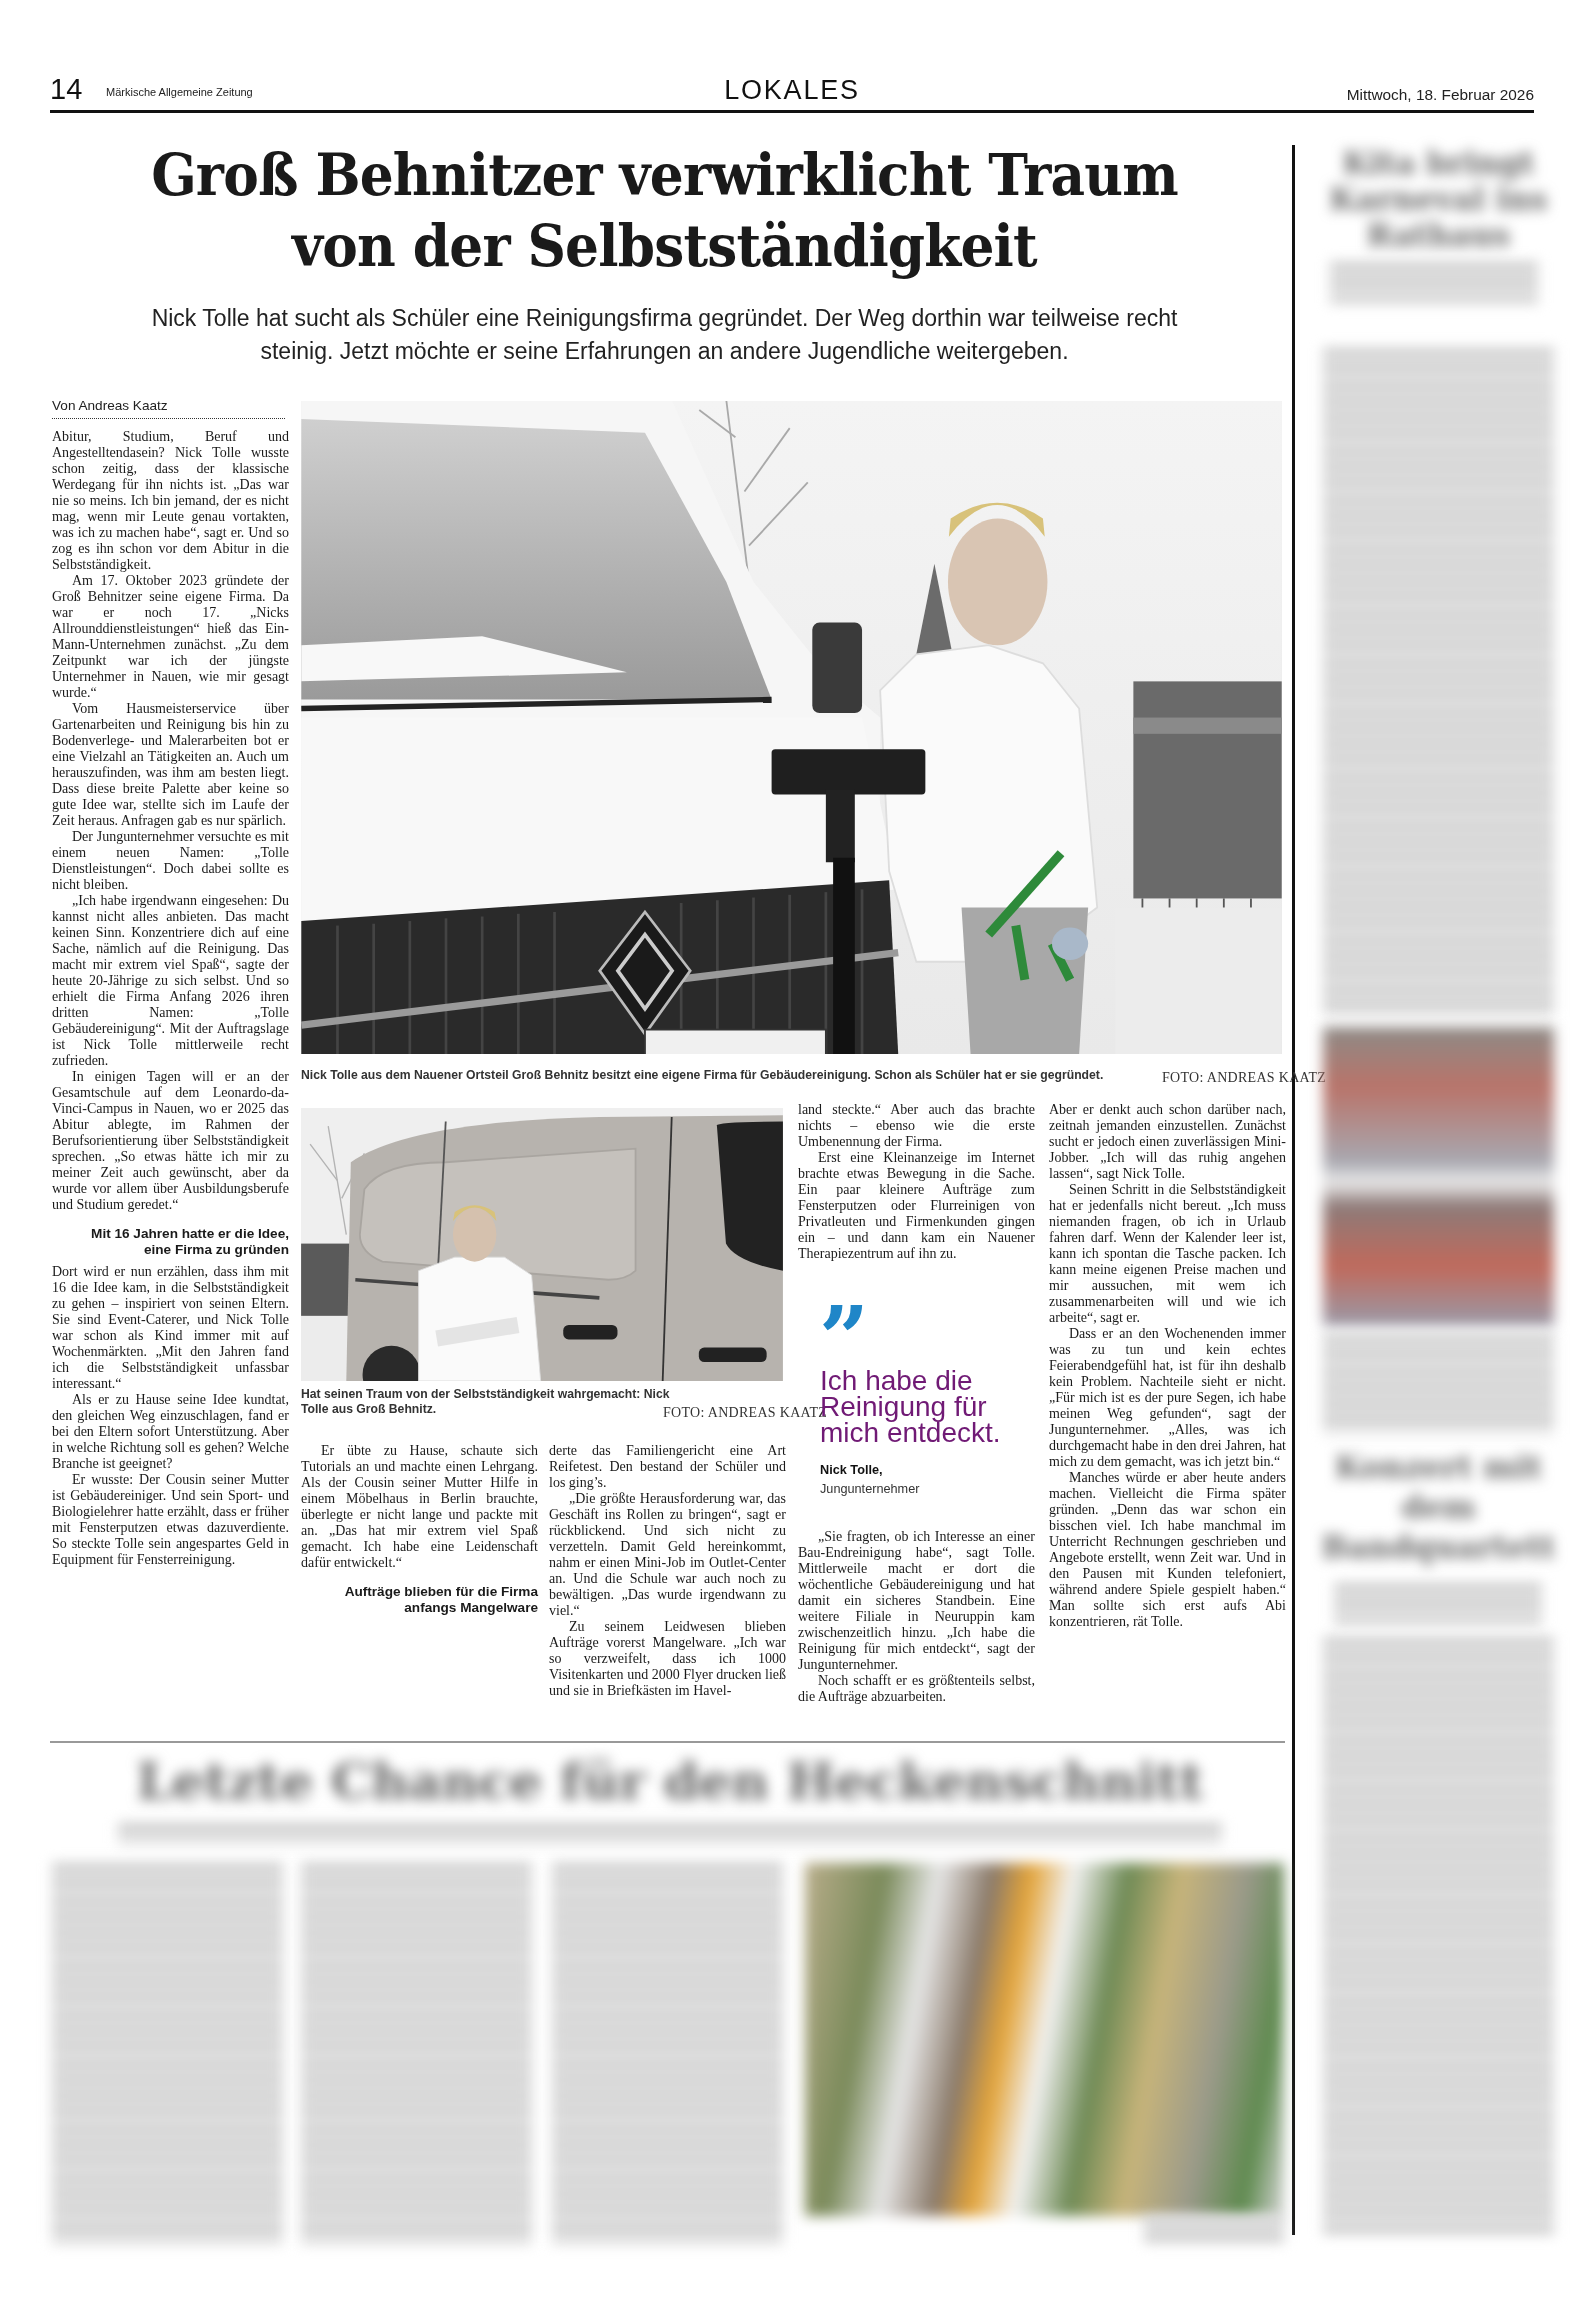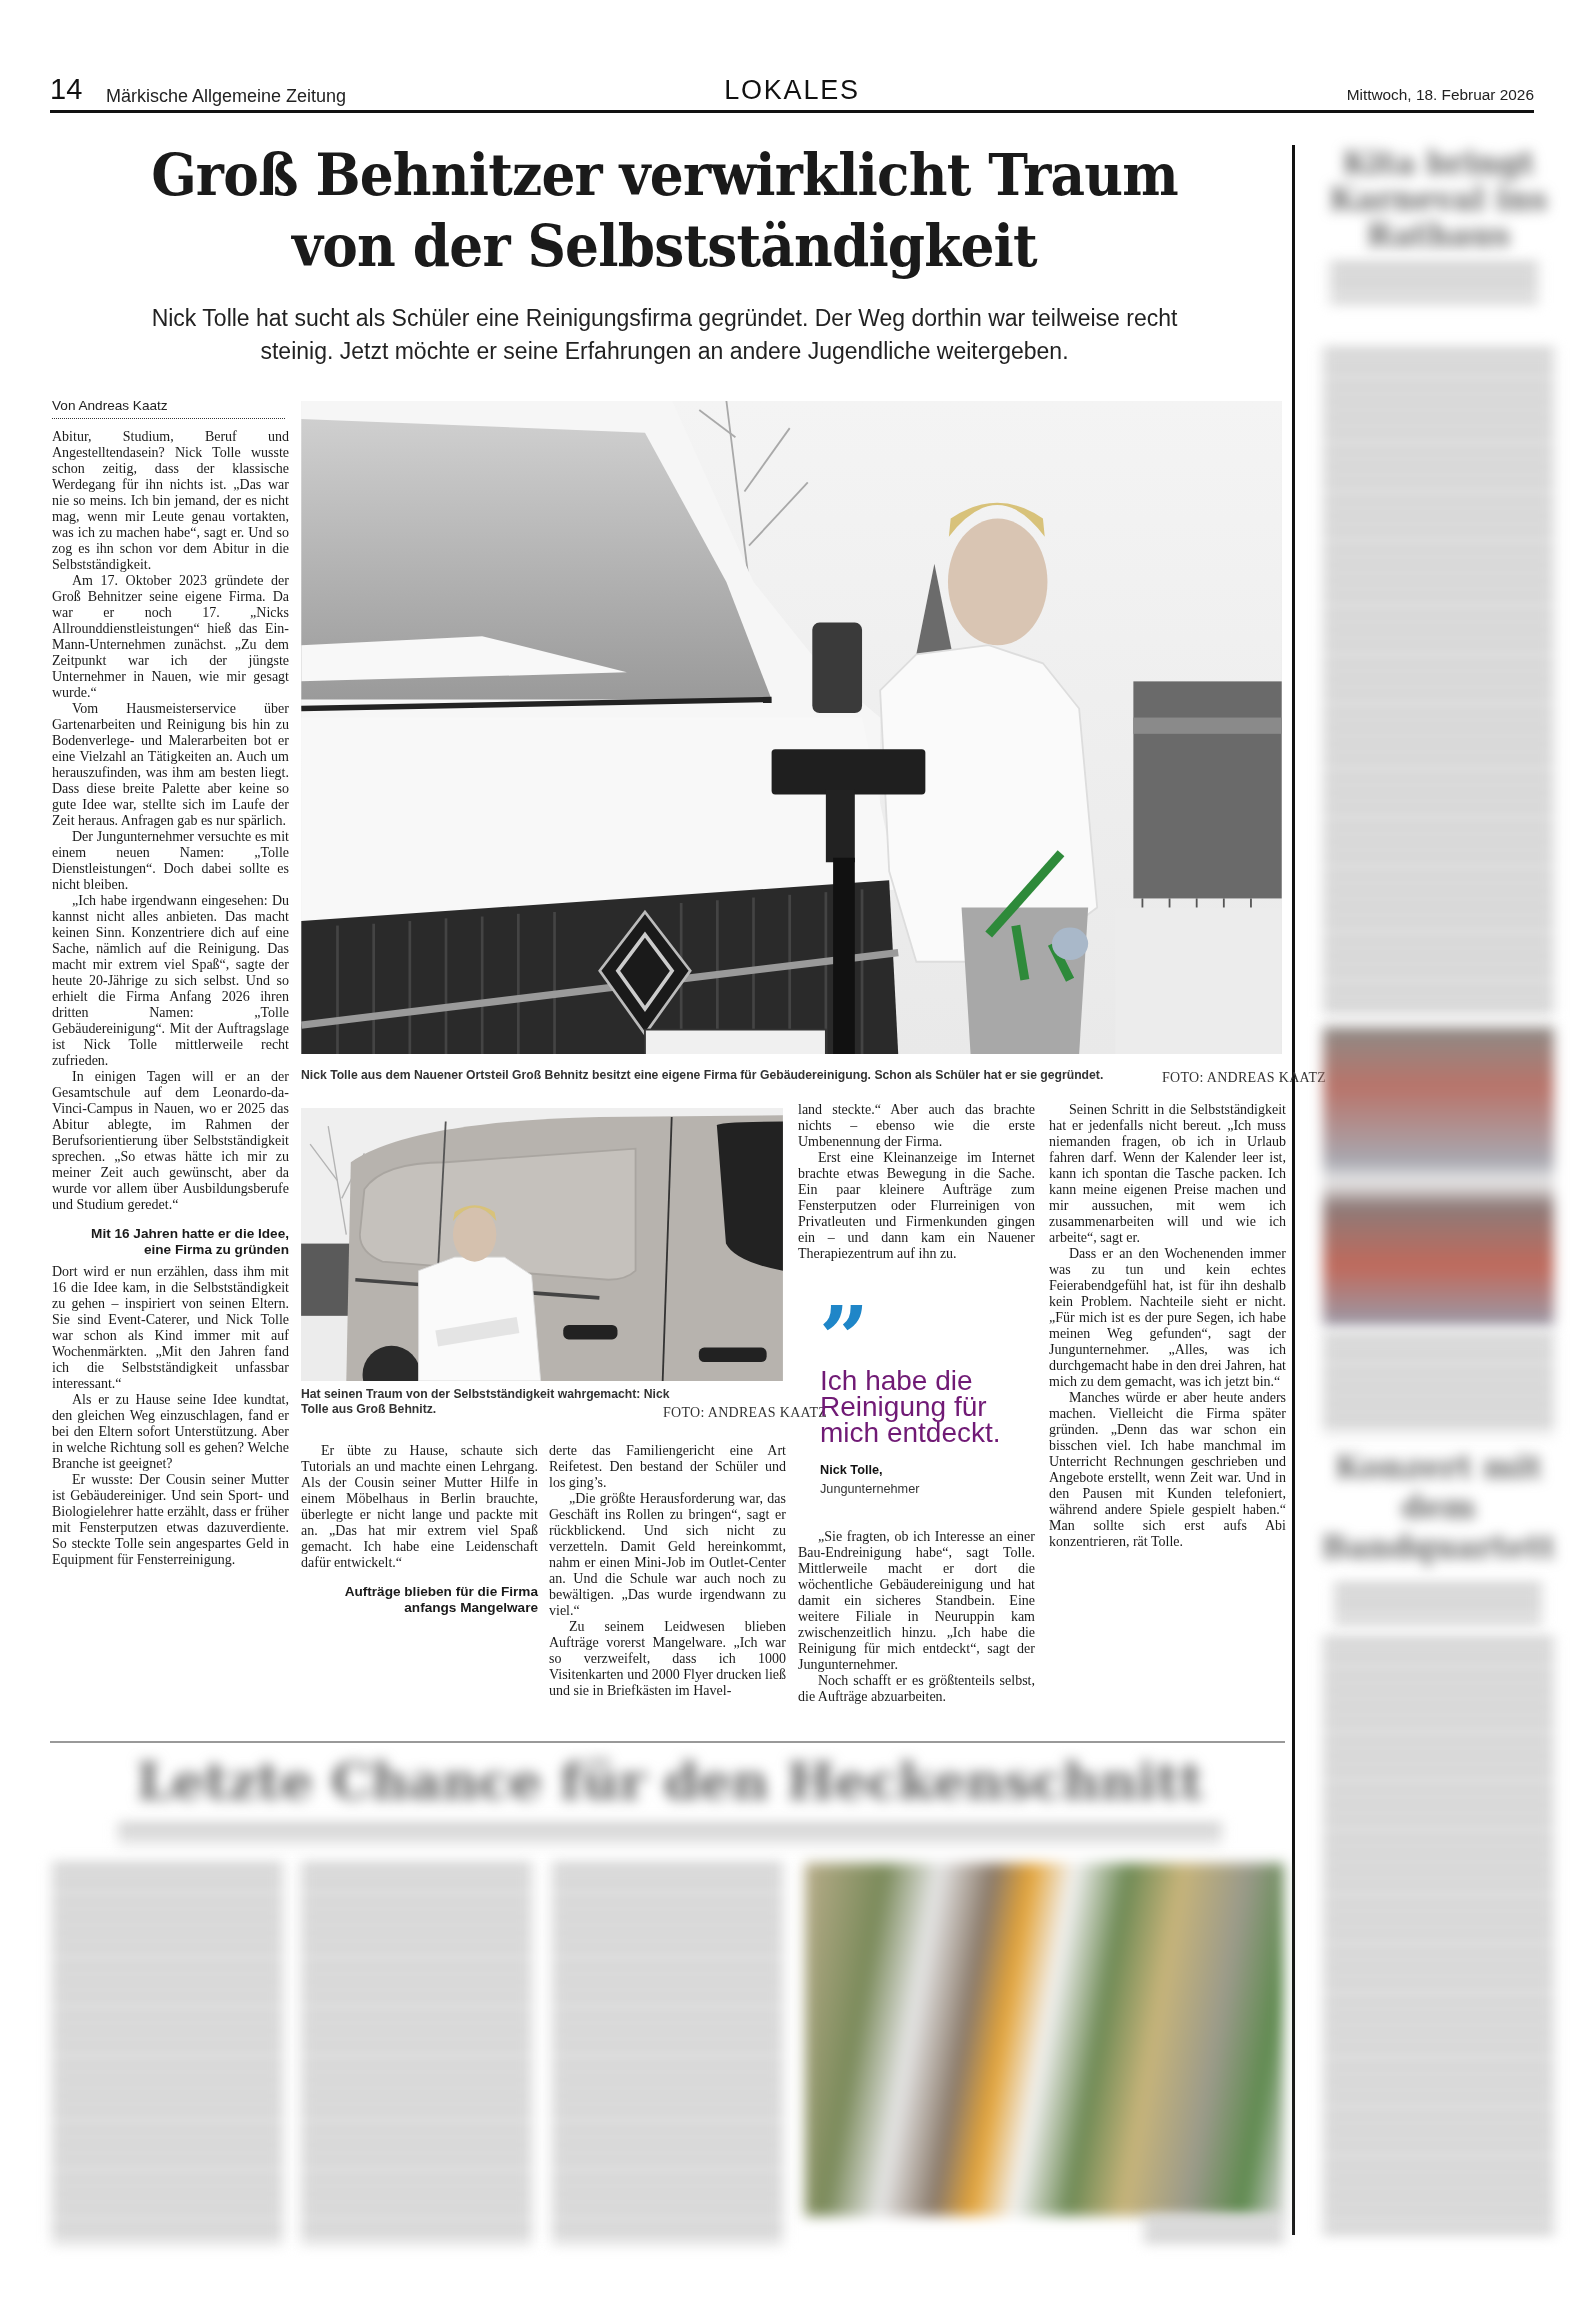--- a/index.html
+++ b/index.html
@@ -2,21 +2,21 @@
 <html style="font-size:14.5px"><head>
 <meta charset="utf-8">
 <style>
   * { box-sizing: border-box; margin: 0; padding: 0; }
   html, body { width: 1589px; height: 2316px; background: #ffffff; overflow: hidden; }
   body { position: relative; font-family: "DejaVu Serif", serif; color: #1a1a1a; }
 
   
   .masthead { position: absolute; left: 50px; top: 71px; width: 1484px; height: 38px; }
   .page-num { position: absolute; left: 0; top: 1.8px; font-family: "Liberation Sans", sans-serif; font-size: 29px; color: #111; }
-  .paper-name { position: absolute; left: 56px; top: 14.5px; font-family: "Liberation Sans", sans-serif; font-size: 18px; color: #222; }
+  .paper-name { position: absolute; left: 56px; top: 14.5px; font-family: "Liberation Sans", sans-serif; font-size: 11px; color: #222; }
   .section { position: absolute; left: 0; width: 100%; top: 3.6px; text-align: center; font-family: "Liberation Sans", sans-serif; font-size: 27px; letter-spacing: 1.8px; color: #111; }
   .date { position: absolute; right: 0; top: 14.5px; font-family: "Liberation Sans", sans-serif; font-size: 15.4px; color: #222; }
   .mast-rule { position: absolute; left: 50px; top: 110px; width: 1484px; height: 2.7px; background: #111; }
 
   
   .vdivider { position: absolute; left: 1292px; top: 145px; width: 2.7px; height: 2090px; background: #111; }
 
   
   .headline { position: absolute; left: 81px; top: 140px; width: 1167px; text-align: center;
     font-family: "DejaVu Serif", serif; font-weight: bold; font-size: 58px; line-height: 71px; letter-spacing: -0.9px; transform: scaleX(0.92); transform-origin: center top; }
@@ -237,20 +237,21 @@
 <div class="quote-text">Ich habe die Reinigung für mich entdeckt.</div>
 <div class="quote-name">Nick Tolle,</div>
 <div class="quote-role">Jungunternehmer</div>
 
 <div class="col" id="col4b">
   <p class="ind">„Sie fragten, ob ich Interesse an einer Bau-Endreinigung habe“, sagt Tolle. Mittlerweile macht er dort die wöchentliche Gebäudereinigung und hat damit ein sicheres Standbein. Eine weitere Filiale in Neuruppin kam zwischenzeitlich hinzu. „Ich habe die Reinigung für mich entdeckt“, sagt der Jungunternehmer.</p>
   <p class="ind">Noch schafft er es größtenteils selbst, die Aufträge abzuarbeiten.</p>
 </div>
 
 <div class="col" id="col5">
+  <p>Aber er denkt auch schon darüber nach, zeitnah jemanden einzustellen. Zunächst sucht er jedoch einen zuverlässigen Mini-Jobber. „Ich will das ruhig angehen lassen“, sagt Nick Tolle.</p>
   <p class="ind">Seinen Schritt in die Selbstständigkeit hat er jedenfalls nicht bereut. „Ich muss niemanden fragen, ob ich in Urlaub fahren darf. Wenn der Kalender leer ist, kann ich spontan die Tasche packen. Ich kann meine eigenen Preise machen und mir aussuchen, mit wem ich zusammenarbeiten will und wie ich arbeite“, sagt er.</p>
   <p class="ind">Dass er an den Wochenenden immer was zu tun und kein echtes Feierabendgefühl hat, ist für ihn deshalb kein Problem. Nachteile sieht er nicht. „Für mich ist es der pure Segen, ich habe meinen Weg gefunden“, sagt der Jungunternehmer. „Alles, was ich durchgemacht habe in den drei Jahren, hat mich zu dem gemacht, was ich jetzt bin.“</p>
   <p class="ind">Manches würde er aber heute anders machen. Vielleicht die Firma später gründen. „Denn das war schon ein bisschen viel. Ich habe manchmal im Unterricht Rechnungen geschrieben und Angebote erstellt, wenn Zeit war. Und in den Pausen mit Kunden telefoniert, während andere Spiele gespielt haben.“ Man sollte sich erst aufs Abi konzentrieren, rät Tolle.</p>
 </div>
 
 <div class="sep-line" style="left:50px; top:1741px; width:1235px; height:1.8px;"></div>
 
 <div class="blur blur-head" style="left:1321px; top:145px; width:235px; font-size:31px; line-height:36px;">Kita bringt Karneval ins Rathaus</div>
 <div class="blur blur-text-block" style="left:1330px; top:262px; width:208px; height:41px;"></div>
 <div class="blur blur-text-block" style="left:1323px; top:348px; width:231px; height:669px;"></div>

